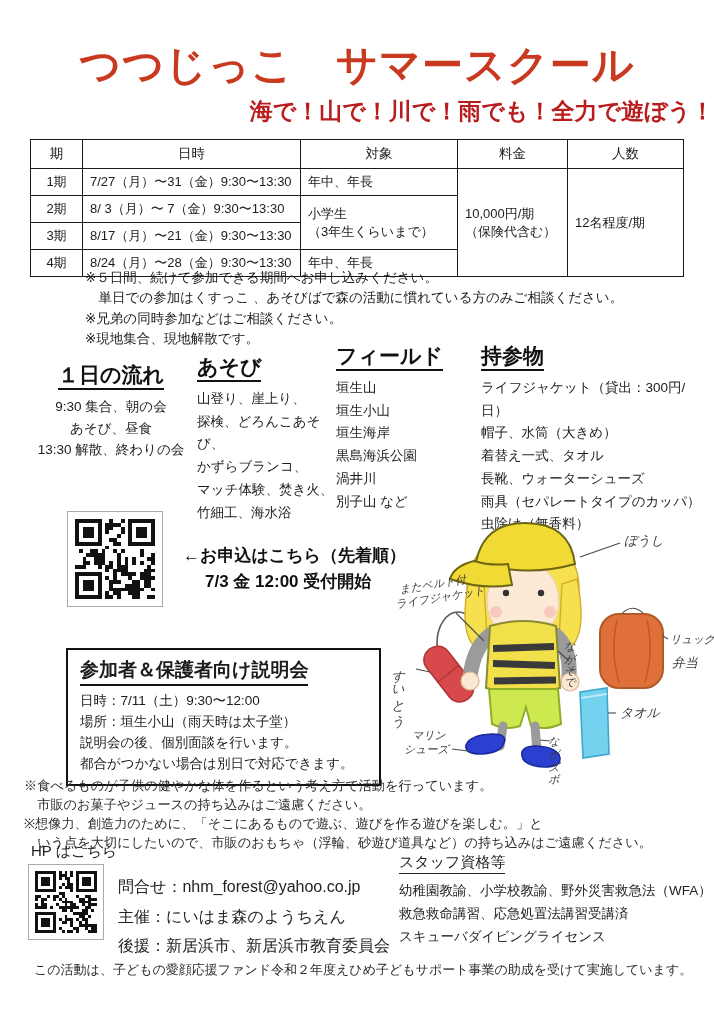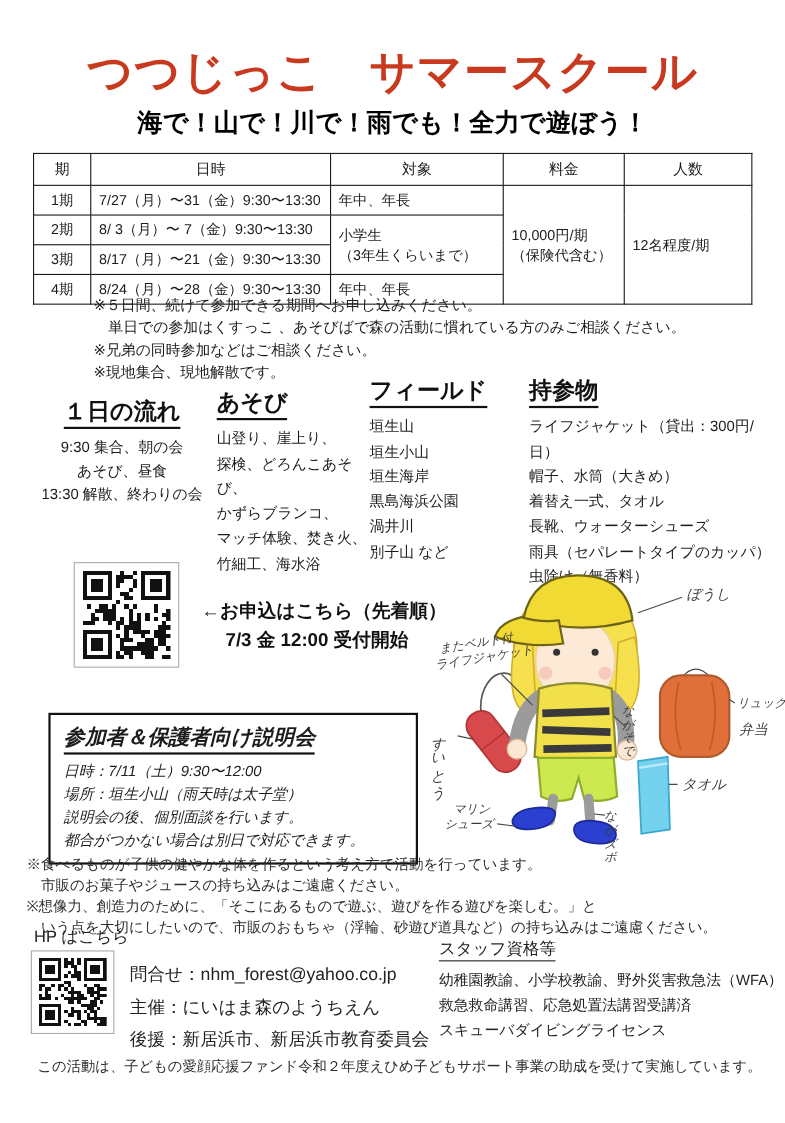--- a/index.html
+++ b/index.html
@@ -6,21 +6,21 @@
   .page{
     position:relative;width:714px;height:1021px;margin:0 auto;background:#ffffff;
     font-family:"Liberation Sans","DejaVu Sans",sans-serif;color:#1c1c1c;overflow:hidden;
   }
   .abs{position:absolute;}
   .pre{white-space:pre-line;}
 
   
   .title{top:38px;left:0;width:714px;text-align:center;font-size:41px;font-weight:bold;
          color:#c9391f;letter-spacing:1px;}
-  .subtitle{top:96px;left:0;width:714px;text-align:center;font-size:23px;font-weight:bold;color:#000000;}
+  .subtitle{top:96px;left:0;width:714px;text-align:right;font-size:23px;font-weight:bold;color:#b91c1c;}
 
   
   table.sched{border-collapse:collapse;table-layout:fixed;}
   table.sched th,table.sched td{border:1.6px solid #1a1a1a;font-size:13px;padding:3px 7px;
          font-weight:normal;vertical-align:middle;line-height:1.35;}
   table.sched th{text-align:center;height:22px;font-size:13.5px;}
   table.sched td{height:20px;}
   td.ctr{text-align:center;}
   td.vtop{vertical-align:top;padding-top:5px;}
 
@@ -42,21 +42,21 @@
   .qr1{top:511px;left:67px;width:94px;height:94px;}
   .qr2{top:864px;left:28px;width:74px;height:74px;}
   .qrbox svg{display:block;}
   .qr1 svg{width:80px;height:80px;}
   .qr2 svg{width:62px;height:62px;}
 
   .apply{top:543px;left:183px;font-size:17px;font-weight:bold;line-height:1.55;color:#111;}
   .apply .l2{margin-left:22px;}
 
   
-  .briefing{top:648px;left:44px;width:292px;border:2.5px solid #111;padding:7px 28px 9px 12px;font-style:italic;}
+  .briefing{top:648px;left:66px;width:292px;border:2.5px solid #111;padding:7px 7px 9px 12px;}
   .briefing-title{display:inline-block;font-size:19px;font-weight:bold;border-bottom:2.5px solid #111;
                   padding-bottom:1px;}
   .briefing-body{font-size:13.5px;line-height:1.55;margin-top:5px;}
 
   
   .serif{font-family:"Liberation Serif","DejaVu Serif",serif;color:#2c2c2c;}
   .notes-bottom{top:776px;left:24px;font-size:13.2px;line-height:1.45;}
   .hp-label{top:842px;left:31px;font-size:15px;color:#222;}
   .contact{top:872px;left:118px;font-size:16px;line-height:1.85;color:#222;}
   .staff{top:853px;left:399px;}

